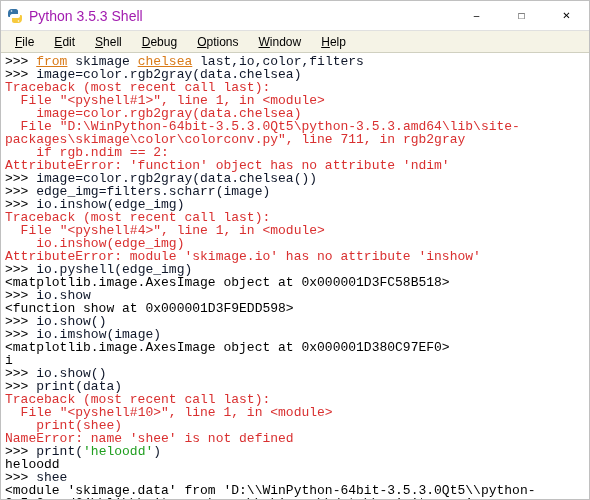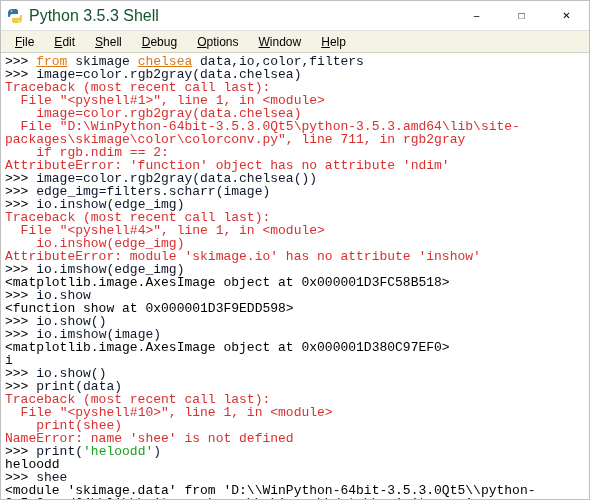--- a/index.html
+++ b/index.html
@@ -17,21 +17,21 @@
     background: #ffffff;
     display: flex;
     align-items: center;
     border-bottom: 1px solid #e0e0e0;
   }
   .titlebar .icon {
     width: 16px; height: 16px;
     margin: 0 6px;
     display: inline-flex; align-items: center; justify-content: center;
   }
-  .titlebar .title { flex: 1; font-size: 16px; color: #14532d; }
+  .titlebar .title { flex: 1; font-size: 14px; color: #a21caf; }
   .winbtns { display: flex; height: 100%; }
   .winbtn {
     width: 45px; height: 100%;
     display: flex; align-items: center; justify-content: center;
     font-family: "Segoe UI Symbol", sans-serif;
     font-size: 10px;
     color: #000;
   }
   .menubar {
     height: 22px;
@@ -88,36 +88,36 @@
 <div class="menubar">
   <div class="menuitem"><span class="ul">F</span>ile</div>
   <div class="menuitem"><span class="ul">E</span>dit</div>
   <div class="menuitem"><span class="ul">S</span>hell</div>
   <div class="menuitem"><span class="ul">D</span>ebug</div>
   <div class="menuitem"><span class="ul">O</span>ptions</div>
   <div class="menuitem"><span class="ul">W</span>indow</div>
   <div class="menuitem"><span class="ul">H</span>elp</div>
 </div>
 
-<div class="console"><span class="prompt">&gt;&gt;&gt; </span><span class="kw">from</span><span class="txt"> skimage </span><span class="kw">chelsea</span><span class="txt"> data,io,color,filters</span>
+<div class="console"><span class="prompt">&gt;&gt;&gt; </span><span class="kw">from</span><span class="txt"> skimage </span><span class="kw">chelsea</span><span class="txt"> last,io,color,filters</span>
 <span class="prompt">&gt;&gt;&gt; </span><span class="txt">image=color.rgb2gray(data.chelsea)</span>
 <span class="err">Traceback (most recent call last):</span>
 <span class="err">  File </span><span class="err">"&lt;pyshell#1&gt;"</span><span class="err">, line 1, in &lt;module&gt;</span>
 <span class="err">    image=color.rgb2gray(data.chelsea)</span>
 <span class="err">  File </span><span class="err">"D:\WinPython-64bit-3.5.3.0Qt5\python-3.5.3.amd64\lib\site-packages\skimage\color\colorconv.py"</span><span class="err">, line 711, in rgb2gray</span>
 <span class="err">    if rgb.ndim == 2:</span>
 <span class="err">AttributeError: 'function' object has no attribute 'ndim'</span>
 <span class="prompt">&gt;&gt;&gt; </span><span class="txt">image=color.rgb2gray(data.chelsea())</span>
 <span class="prompt">&gt;&gt;&gt; </span><span class="txt">edge_img=filters.scharr(image)</span>
 <span class="prompt">&gt;&gt;&gt; </span><span class="txt">io.inshow(edge_img)</span>
 <span class="err">Traceback (most recent call last):</span>
 <span class="err">  File </span><span class="err">"&lt;pyshell#4&gt;"</span><span class="err">, line 1, in &lt;module&gt;</span>
 <span class="err">    io.inshow(edge_img)</span>
 <span class="err">AttributeError: module 'skimage.io' has no attribute 'inshow'</span>
-<span class="prompt">&gt;&gt;&gt; </span><span class="txt">io.imshow(edge_img)</span>
+<span class="prompt">&gt;&gt;&gt; </span><span class="txt">io.pyshell(edge_img)</span>
 <span class="out">&lt;matplotlib.image.AxesImage object at 0x000001D3FC58B518&gt;</span>
 <span class="prompt">&gt;&gt;&gt; </span><span class="txt">io.show</span>
 <span class="out">&lt;function show at 0x000001D3F9EDD598&gt;</span>
 <span class="prompt">&gt;&gt;&gt; </span><span class="txt">io.show()</span>
 <span class="prompt">&gt;&gt;&gt; </span><span class="txt">io.imshow(image)</span>
 <span class="out">&lt;matplotlib.image.AxesImage object at 0x000001D380C97EF0&gt;</span>
 <span class="out">i</span>
 <span class="prompt">&gt;&gt;&gt; </span><span class="txt">io.show()</span>
 <span class="prompt">&gt;&gt;&gt; </span><span class="txt">print</span><span class="txt">(data)</span>
 <span class="err">Traceback (most recent call last):</span>

